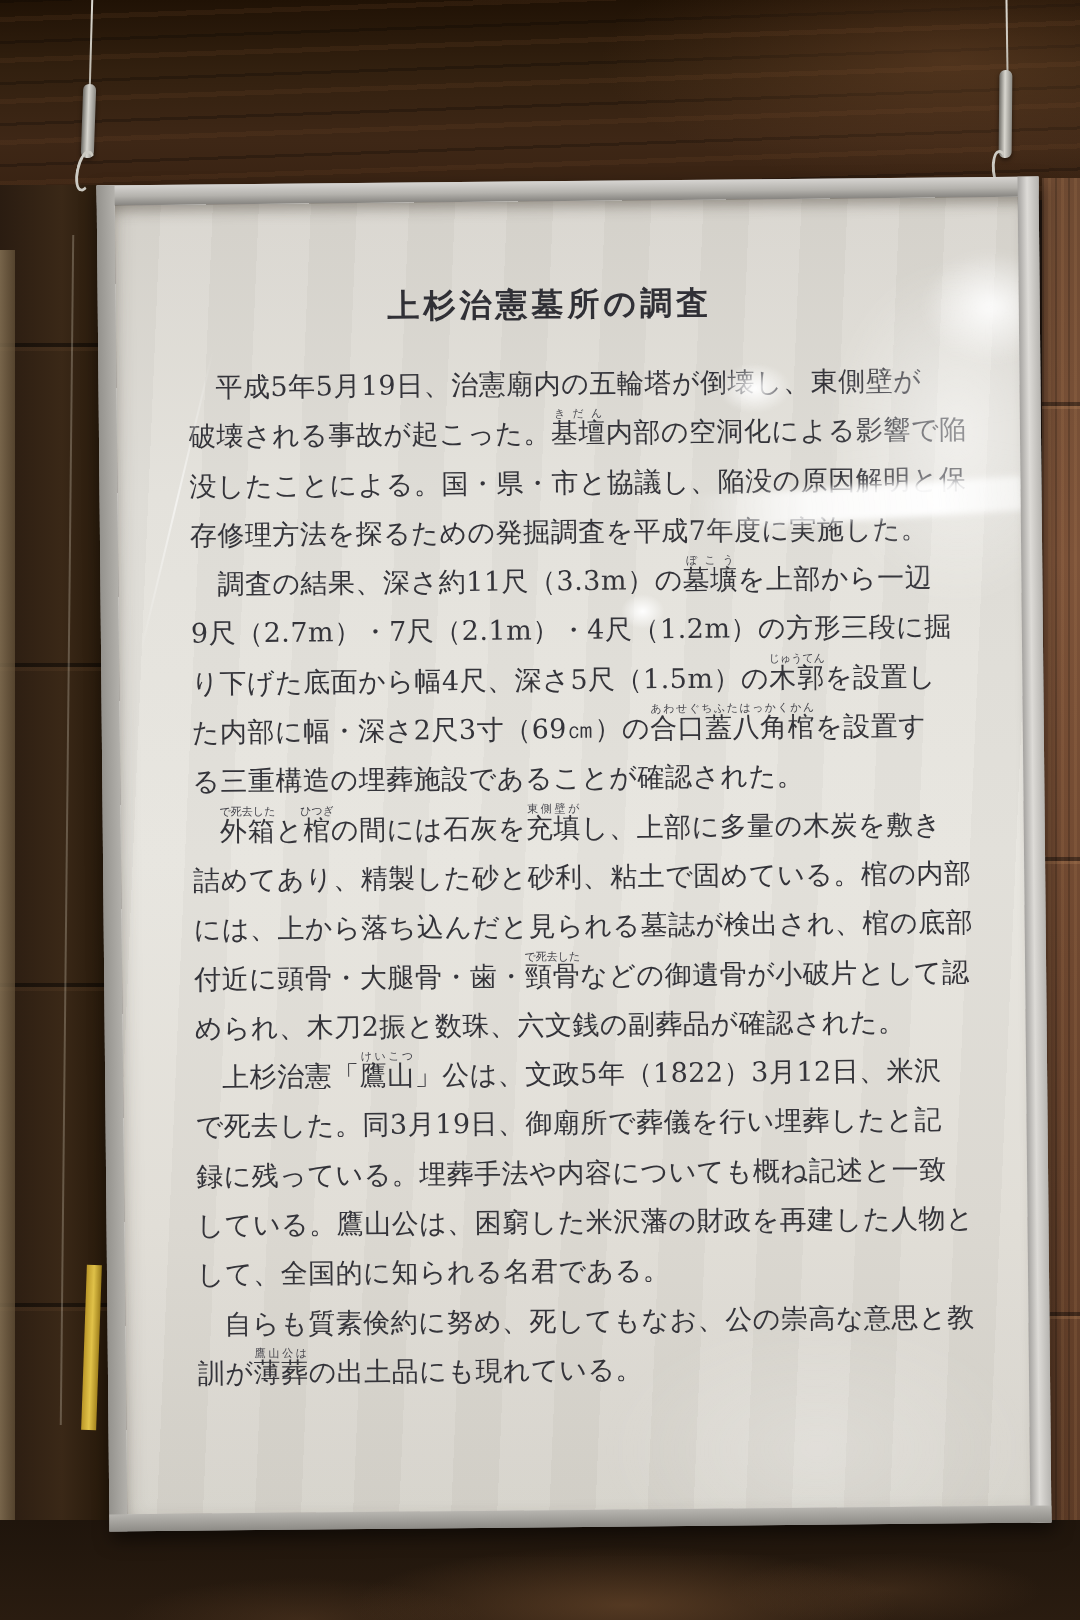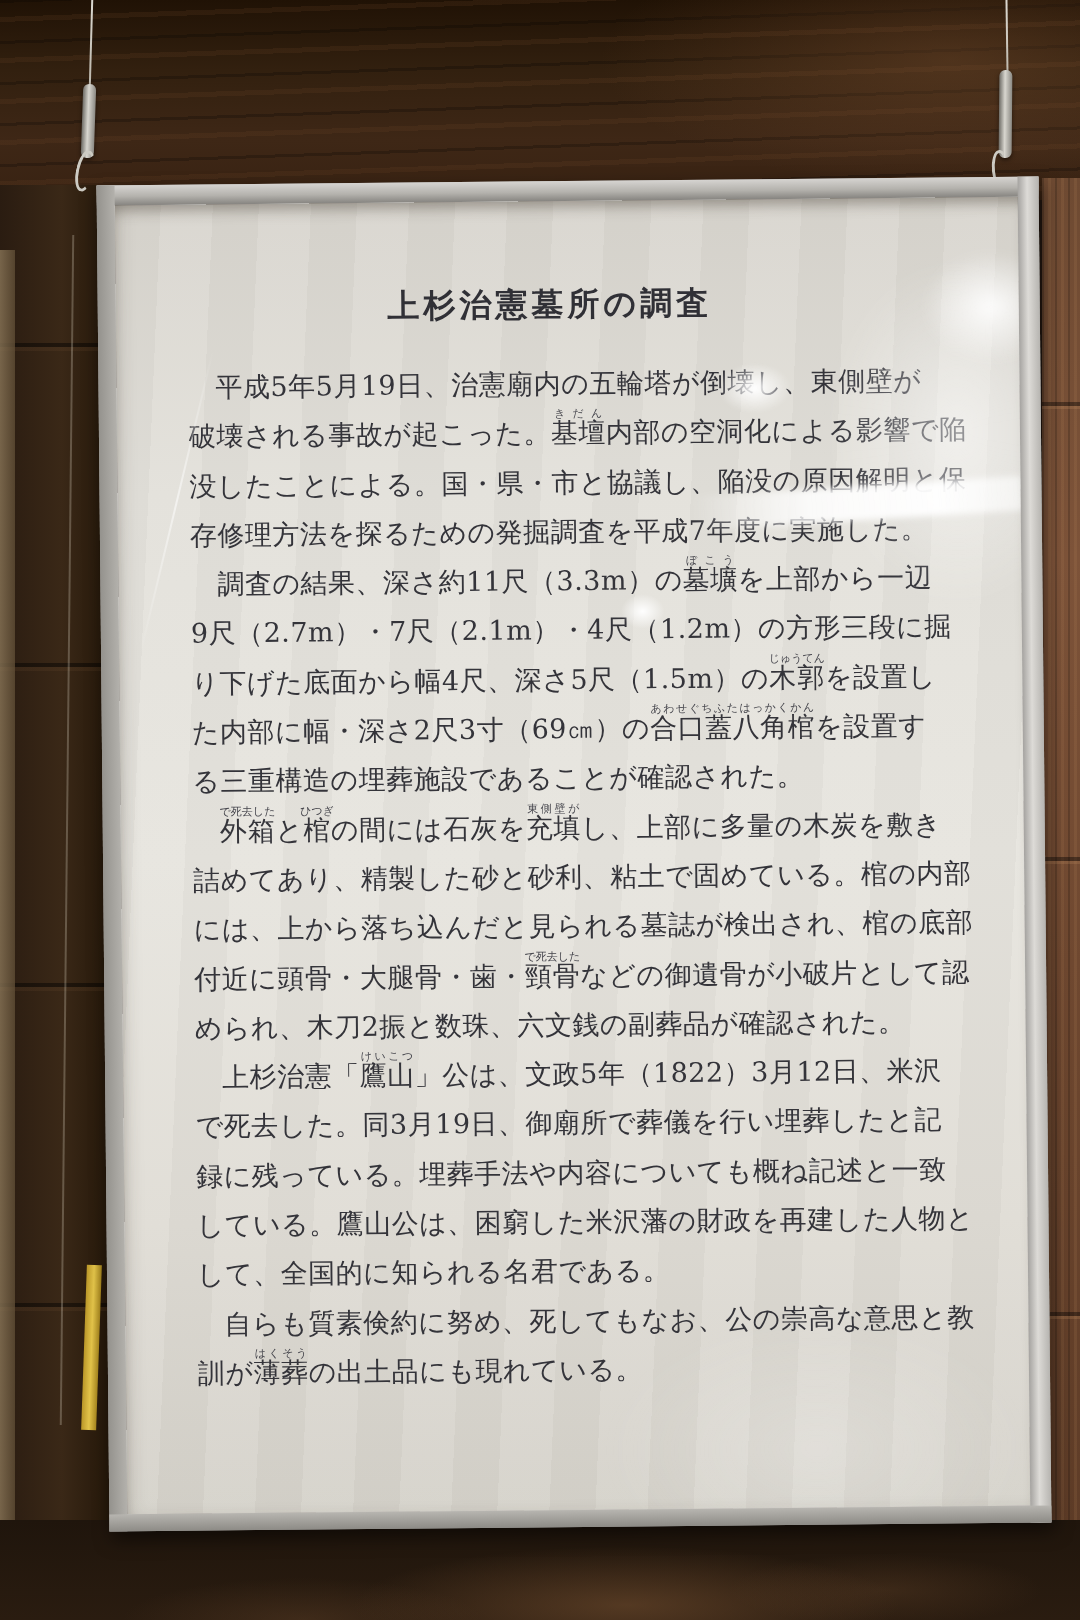--- a/index.html
+++ b/index.html
@@ -169,21 +169,21 @@
             <div class="line">詰めてあり、精製した砂と砂利、粘土で固めている。棺の内部</div>
             <div class="line">には、上から落ち込んだと見られる墓誌が検出され、棺の底部</div>
             <div class="line">付近に頭骨・大腿骨・歯・<ruby>頸骨<rt>で死去した</rt></ruby>などの御遺骨が小破片として認</div>
             <div class="line">められ、木刀2振と数珠、六文銭の副葬品が確認された。</div>
             <div class="line indent">上杉治憲「<ruby>鷹山<rt>けいこつ</rt></ruby>」公は、文政5年（1822）3月12日、米沢</div>
             <div class="line">で死去した。同3月19日、御廟所で葬儀を行い埋葬したと記</div>
             <div class="line">録に残っている。埋葬手法や内容についても概ね記述と一致</div>
             <div class="line">している。鷹山公は、困窮した米沢藩の財政を再建した人物と</div>
             <div class="line">して、全国的に知られる名君である。</div>
             <div class="line indent">自らも質素倹約に努め、死してもなお、公の崇高な意思と教</div>
-            <div class="line">訓が<ruby>薄葬<rt>はくそう</rt></ruby>の出土品にも現れている。</div>
+            <div class="line">訓が<ruby>薄葬<rt>鷹山公は</rt></ruby>の出土品にも現れている。</div>
           </div>
       </div>
 
       <div class="abs glare glare-topright"></div>
       <div class="abs glare glare-corner"></div>
       <div class="abs glare glare-blob1"></div>
       <div class="abs glare glare-blob2"></div>
       <div class="abs glare-streak"></div>
       <div class="abs glare glare-bottom"></div>
       <div class="abs fold-line"></div>

